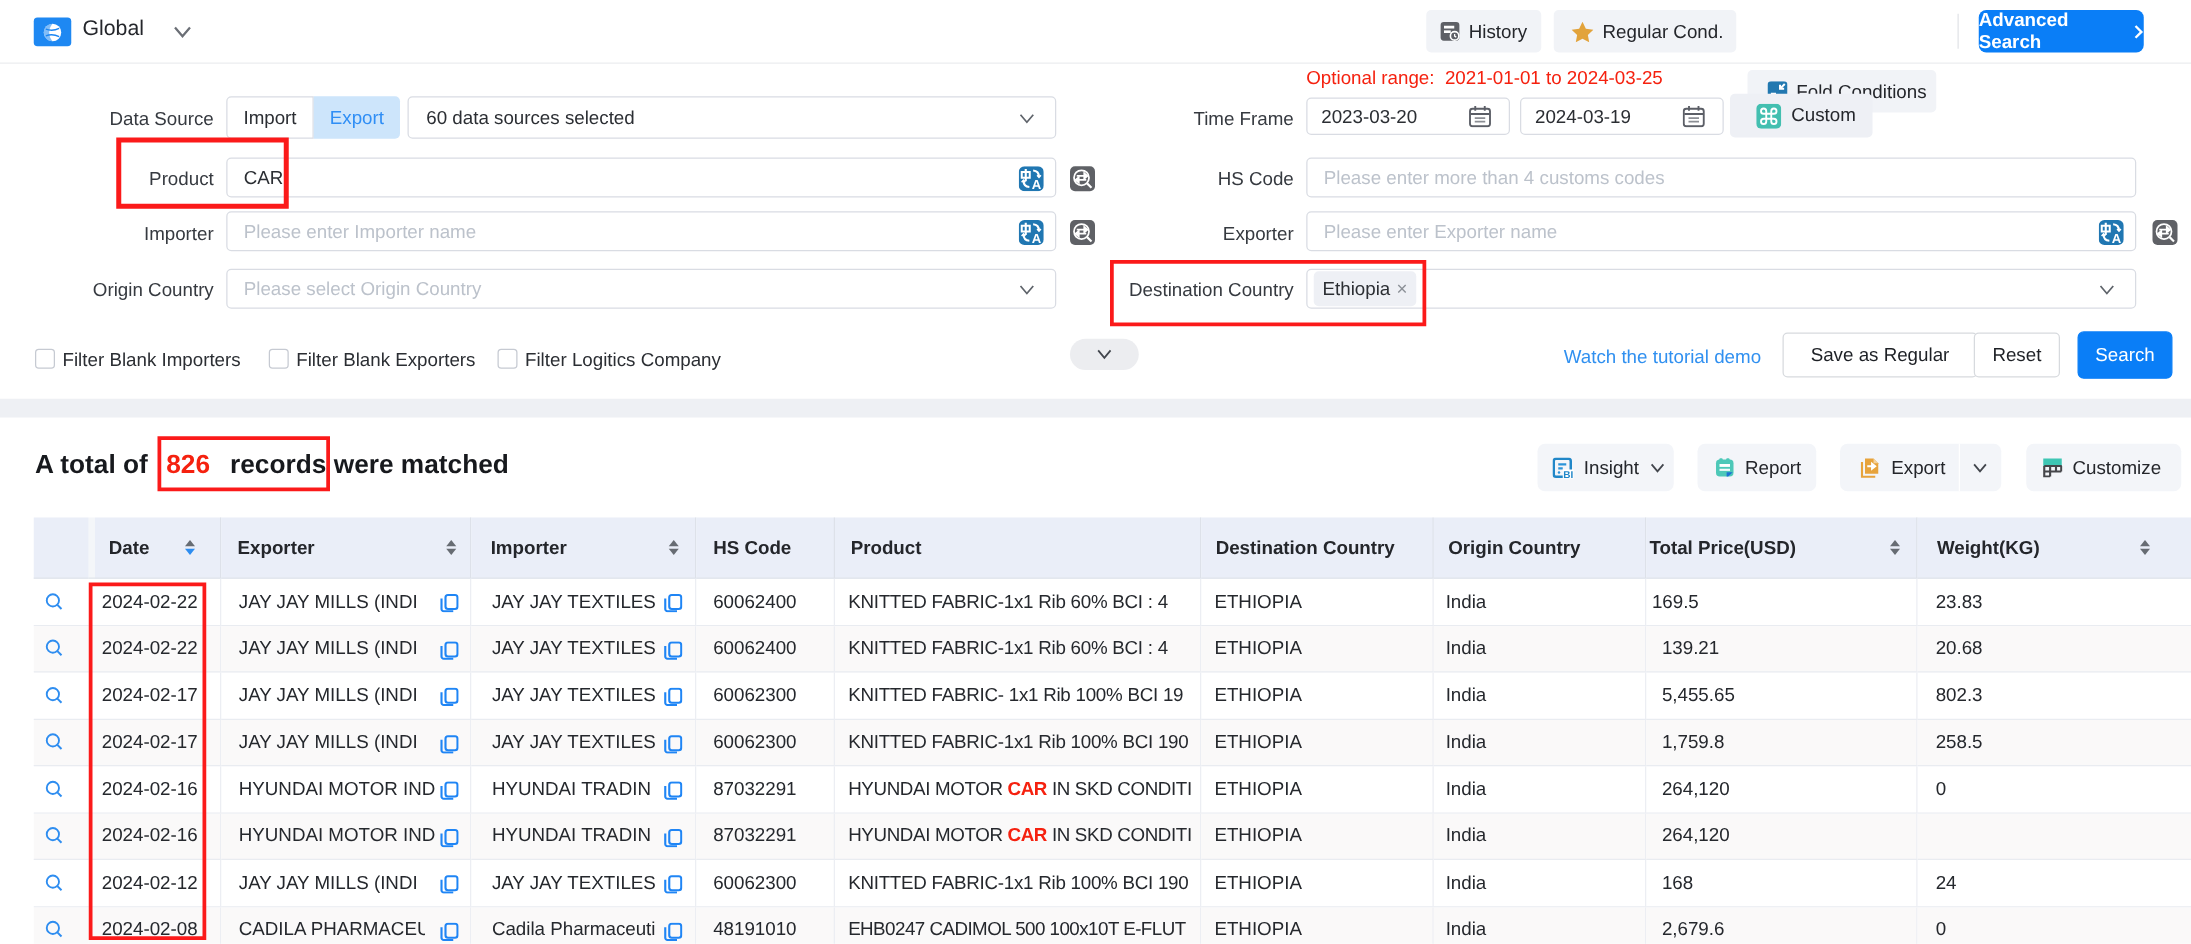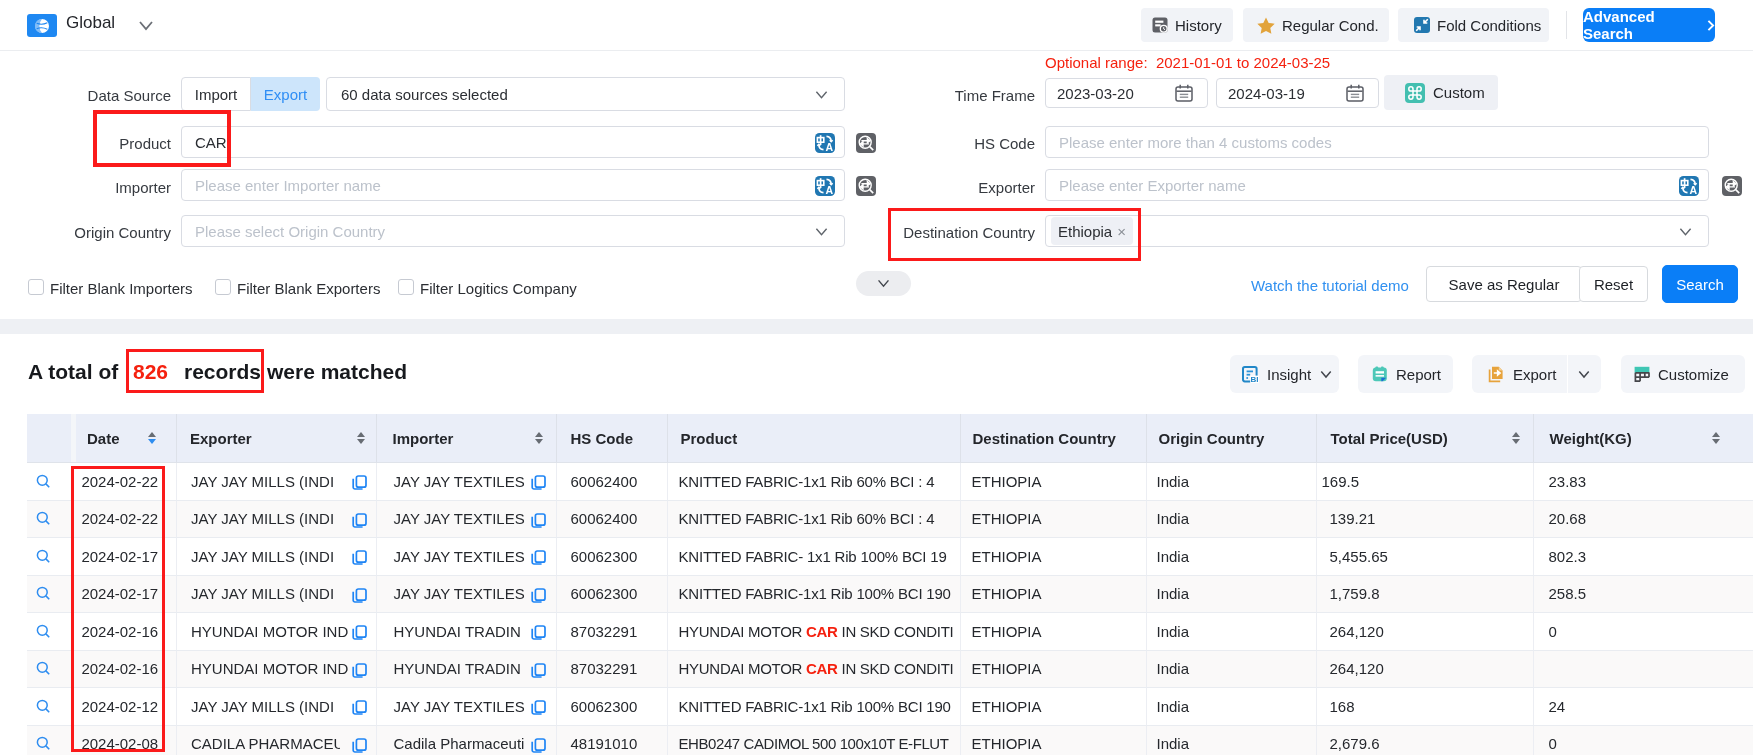--- a/index.html
+++ b/index.html
@@ -83,21 +83,21 @@
       <path d="M11.7 10.2 V11.9 L13 12.7" stroke="#fff" stroke-width="1" fill="none"></path>
     </svg>
   <span style="margin-left:7px">History</span>
 </div>
 <div class="tbtn" style="left:1243px; width:146px;">
   <svg style="margin-left:14px" width="18" height="17" viewBox="0 0 20 19">
       <path d="M10 0.5 L13 6.6 L19.7 7.5 L14.8 12.2 L16 18.8 L10 15.6 L4 18.8 L5.2 12.2 L0.3 7.5 L7 6.6 Z" fill="#e2a33b"></path>
     </svg>
   <span style="margin-left:7px">Regular Cond.</span>
 </div>
-<div class="tbtn" style="left:1398px; width:151px;">
+<div class="tbtn" style="left:1398px; width:151px;margin-top:48px;">
   <svg style="margin-left:16px" width="16" height="16" viewBox="0 0 16 16">
       <rect width="16" height="16" rx="3" fill="#2278b0"></rect>
       <path d="M13.8 2.2 L10.3 5.7 M10 2.7 V6 H13.3" stroke="#fff" stroke-width="1.6" fill="none"></path>
       <path d="M2.2 13.8 L5.7 10.3 M2.7 10 H6 V13.3" stroke="#fff" stroke-width="1.6" fill="none"></path>
     </svg>
   <span style="margin-left:7px">Fold Conditions</span>
 </div>
 <div class="abs" style="left:1566px;top:11px;width:1px;height:28px;background:#e2e4e8;"></div>
 <div class="advbtn" style="left:1583px; width:132px;font-weight:bold;">
   <span>Advanced Search</span>
@@ -320,21 +320,21 @@
         <i class="tri-d"></i>
       </span></div>
   <div class="hc hsep" style="padding-left:16px;">Importer<span class="sorters" style="position:absolute; right:13px;">
         <i class="tri-u"></i>
         <i class="tri-d"></i>
       </span></div>
   <div class="hc hsep" style="padding-left:14px;">HS Code</div>
   <div class="hc hsep" style="padding-left:13px;">Product</div>
   <div class="hc hsep" style="padding-left:12px;">Destination Country</div>
   <div class="hc hsep" style="padding-left:12px;">Origin Country</div>
-  <div class="hc hsep" style="padding-left:14px;">Total Price(USD)<span class="sorters" style="position:absolute; right:13px;">
+  <div class="hc hsep" style="padding-left:3px;">Total Price(USD)<span class="sorters" style="position:absolute; right:13px;">
         <i class="tri-u"></i>
         <i class="tri-d"></i>
       </span></div>
   <div class="hc" style="padding-left:16px;">Weight(KG)<span class="sorters" style="position:absolute; right:33px;">
         <i class="tri-u"></i>
         <i class="tri-d"></i>
       </span></div>
   <div class="bc" style="justify-content:center; padding-right:11px;">
       <svg width="15" height="15" viewBox="0 0 15 15">
         <circle cx="6.3" cy="6.3" r="4.9" fill="none" stroke="#2e8df0" stroke-width="1.5"></circle>

